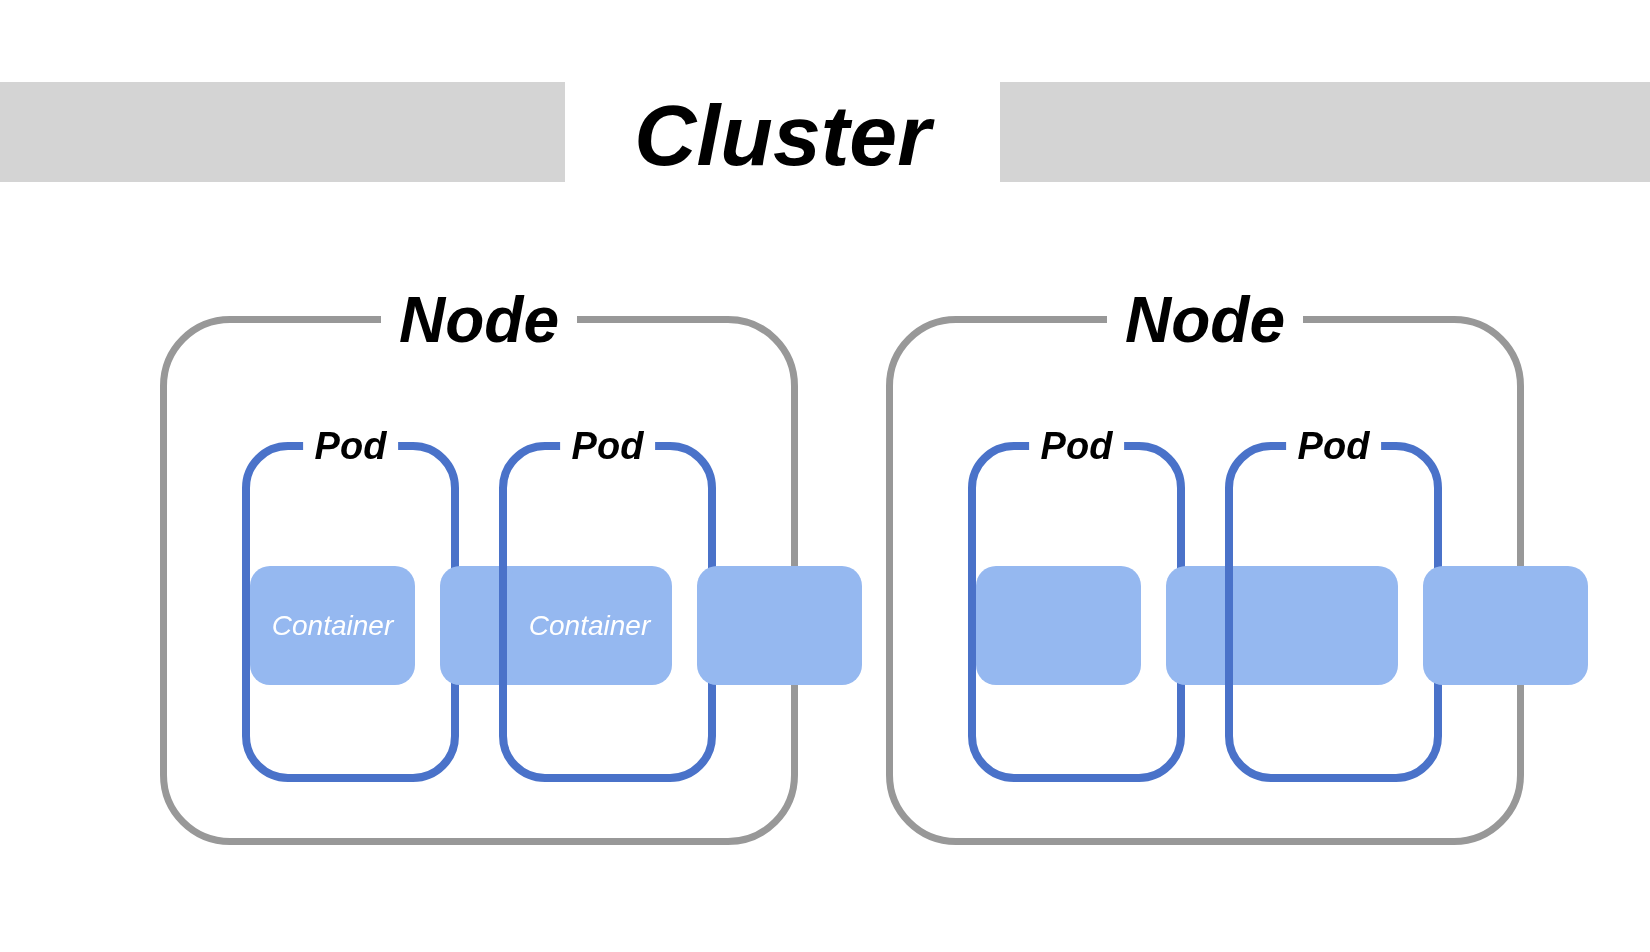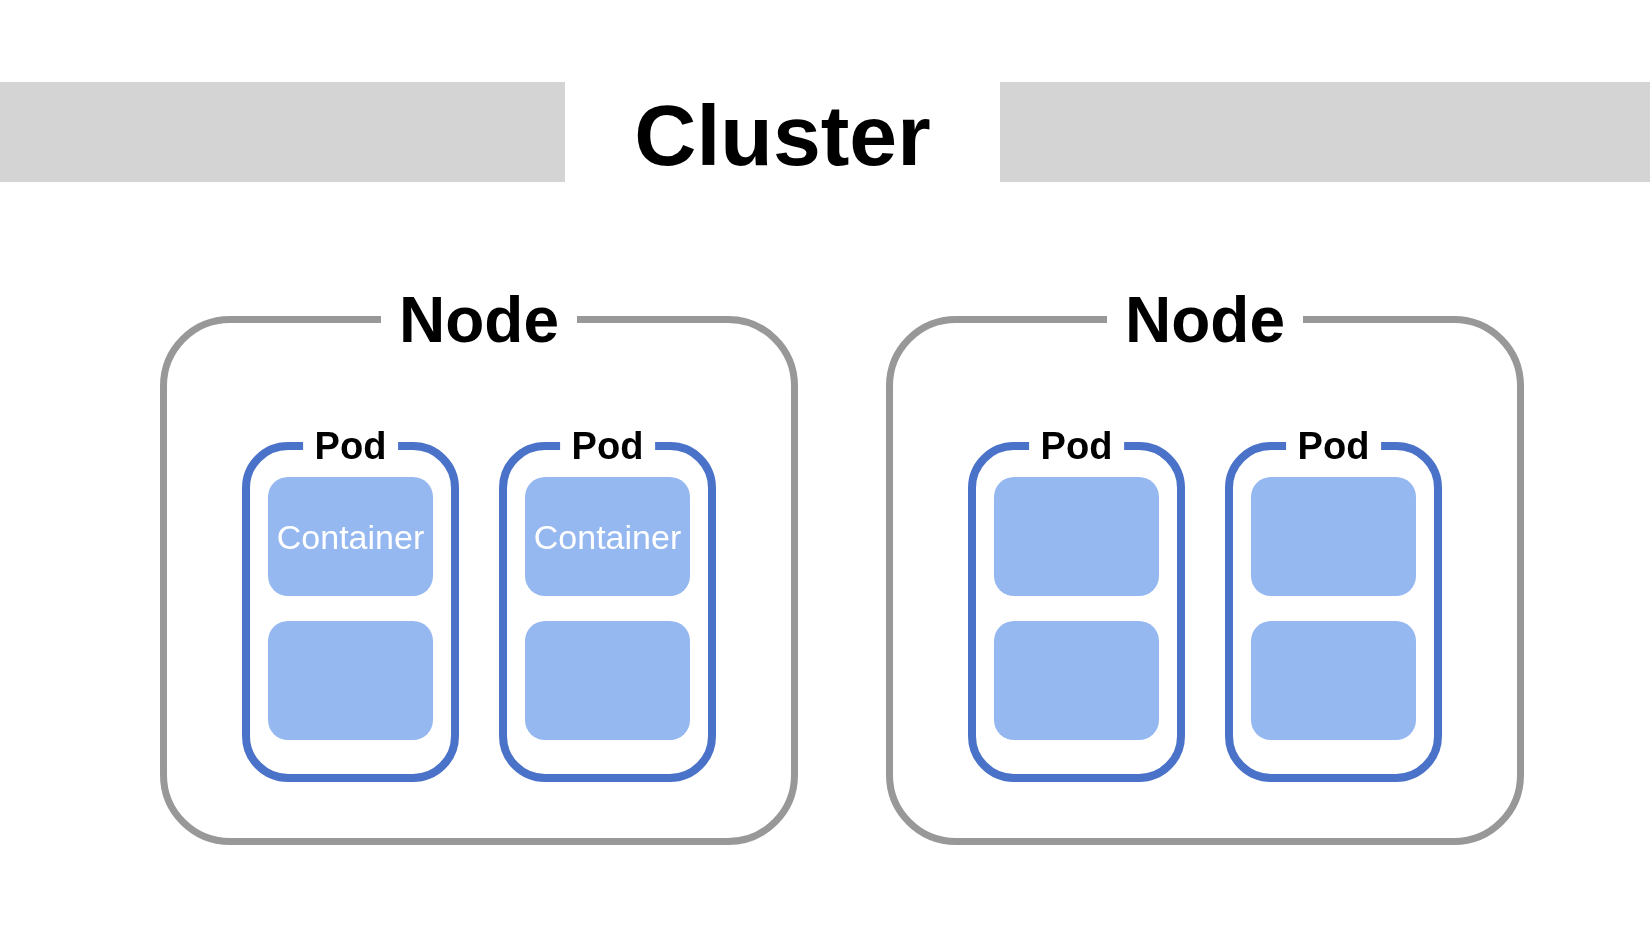--- a/index.html
+++ b/index.html
@@ -7,20 +7,21 @@
     padding: 0;
     background: #ffffff;
     font-family: "Liberation Sans", "DejaVu Sans", sans-serif;
   }
   .stage {
     position: relative;
     width: 1650px;
     height: 952px;
     background: #ffffff;
     overflow: hidden;
+    font-style: italic;
   }
 
   
   .bar {
     position: absolute;
     top: 82px;
     height: 100px;
     background: #d4d4d4;
   }
   .bar-left  { left: 0;      width: 565px; }
@@ -74,21 +75,20 @@
 
   
   .pod-box {
     position: relative;
     width: 217px;
     height: 340px;
     border: 8px solid #4a72c9;
     border-radius: 46px;
     box-sizing: border-box;
     display: flex;
-    flex-direction: column;
     align-items: center;
     gap: 25px;
     padding-top: 27px;
   }
   .pod-label {
     position: absolute;
     top: -4px;
     left: 50%;
     transform: translate(-50%, -50%);
     background: #ffffff;
@@ -105,21 +105,21 @@
     width: 165px;
     height: 119px;
     background: #95b8f0;
     border-radius: 20px;
     flex: 0 0 auto;
     display: flex;
     align-items: center;
     justify-content: center;
   }
   .container-label {
-    font-size: 34px;
+    font-size: 28px;
     font-weight: normal;
     color: #ffffff;
     line-height: 1;
   }
 </style>
 </head>
 <body>
 
 <div class="stage">
 

